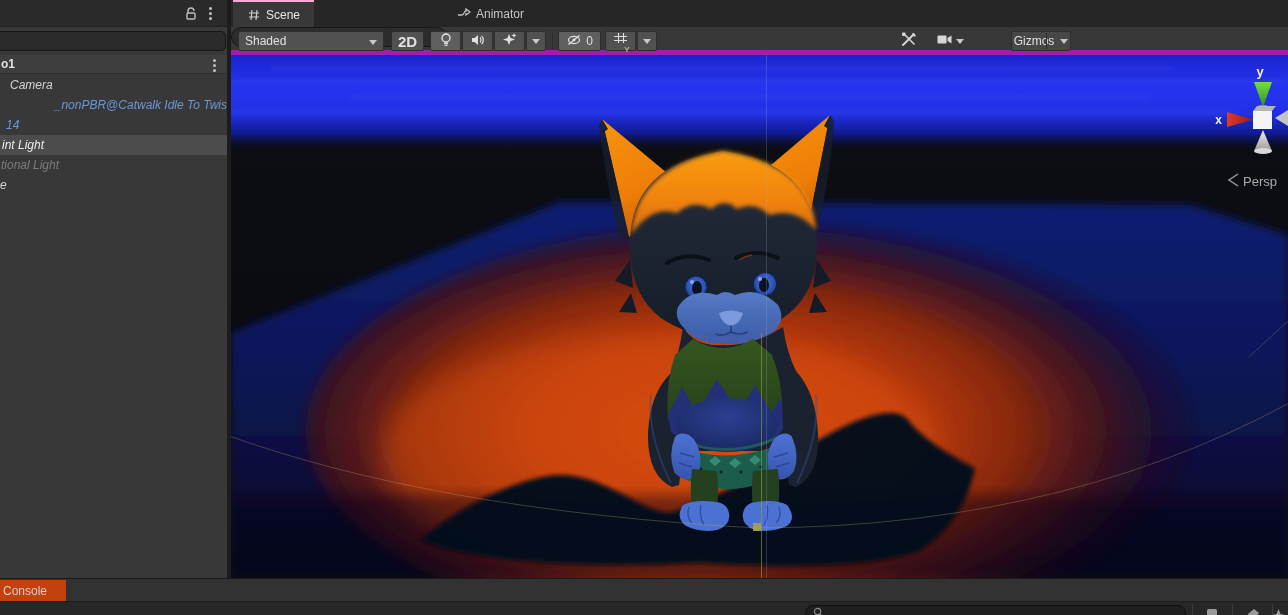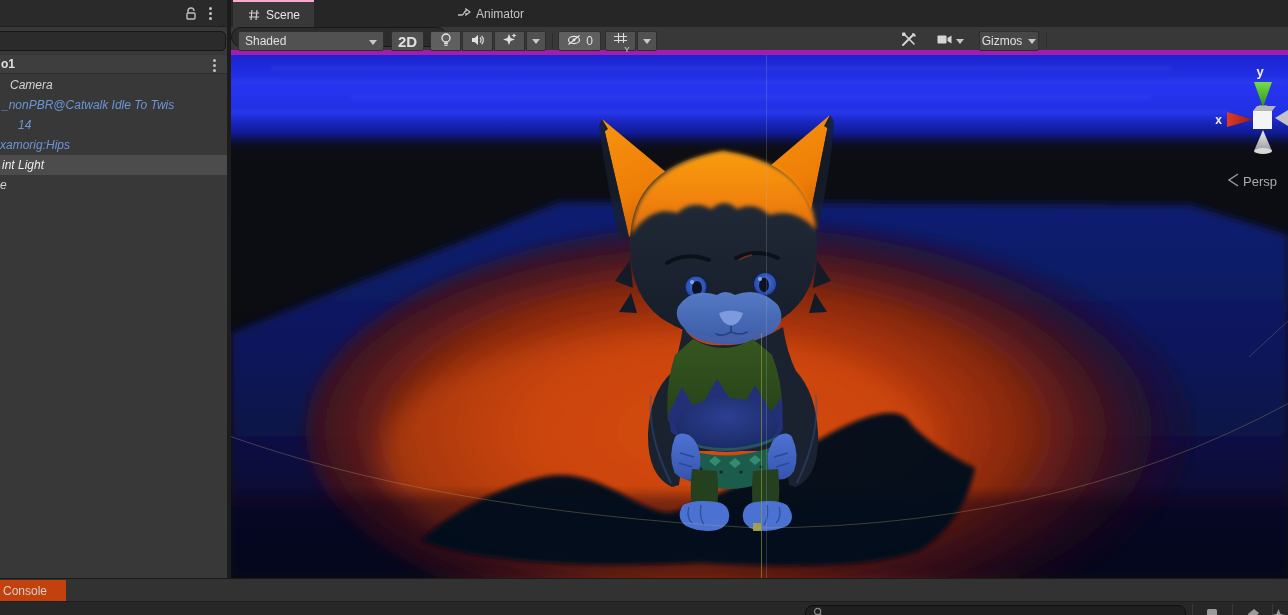--- a/index.html
+++ b/index.html
@@ -90,24 +90,24 @@
     <div id="scene-header-row" class="abs">
       <span class="name">o1</span>
       <span class="abs kebab" style="left:208px; top:2px;">
         <i></i>
           <i></i>
           <i></i>
       </span>
     </div>
     <div id="hier-rows" class="abs">
       <div class="hrow normal" style="padding-left:10px;">Camera</div>
-      <div class="hrow prefab" style="padding-left:2px;">_nonPBR@Catwalk Idle To Twis</div>
-      <div class="hrow prefab" style="padding-left:18px;">14</div>
-      <div class="hrow prefab" style="padding-left:0;">xamorig:Hips</div>
+      <div class="hrow prefab" style="padding-left:2px;text-align:right;">_nonPBR@Catwalk Idle To Twis</div>
+      <div class="hrow prefab" style="padding-left:6px;">14</div>
       <div class="hrow selected" style="padding-left:2px;">int Light</div>
+      <div class="hrow disabled" style="padding-left:1px;">tional Light</div>
       <div class="hrow normal" style="padding-left:0;">e</div>
     </div>
   </div>
   <div id="divider-v" class="abs"></div>
 
   <div id="tabstrip" class="abs">
     <div class="tab active" style="left:2px;">
       <span class="ticon">
         <svg width="12" height="12" viewBox="0 0 12 12">
           <path d="M4 1 L3 11 M9 1 L8 11 M1 4 H11 M1 8 H11" stroke="#cfcfcf" stroke-width="1.2" fill="none"></path>
@@ -206,21 +206,21 @@
     </div>
     <div class="tbtn flat" style="left:697px; width:44px; gap:4px;">
       <span>
         <svg width="15" height="11" viewBox="0 0 15 11">
           <rect x="0.5" y="1.5" width="9" height="8" rx="1" fill="#d6d6d6"></rect>
           <path d="M10.5 4 L14.5 1.5 V9.5 L10.5 7 Z" fill="#d6d6d6"></path>
         </svg>
       </span>
       <span class="caret"></span>
     </div>
-    <div class="tbtn" style="left:748px; width:60px; gap:6px; background:#474747;">
+    <div class="tbtn" style="left:780px; width:60px; gap:6px; background:#474747;">
       <span>Gizmos</span>
       <span class="caret"></span>
     </div>
     <div class="seg-sep" style="left:815px;"></div>
     <div id="tb-search">
       <span>
         <svg width="12" height="12" viewBox="0 0 12 12">
           <circle cx="5" cy="5" r="3.4" fill="none" stroke="#9a9a9a" stroke-width="1.3"></circle>
           <path d="M7.6 7.6 L10.6 10.6" stroke="#9a9a9a" stroke-width="1.3"></path>
           <path d="M1.2 8.8 L2.6 10.2" stroke="#9a9a9a" stroke-width="1"></path>

